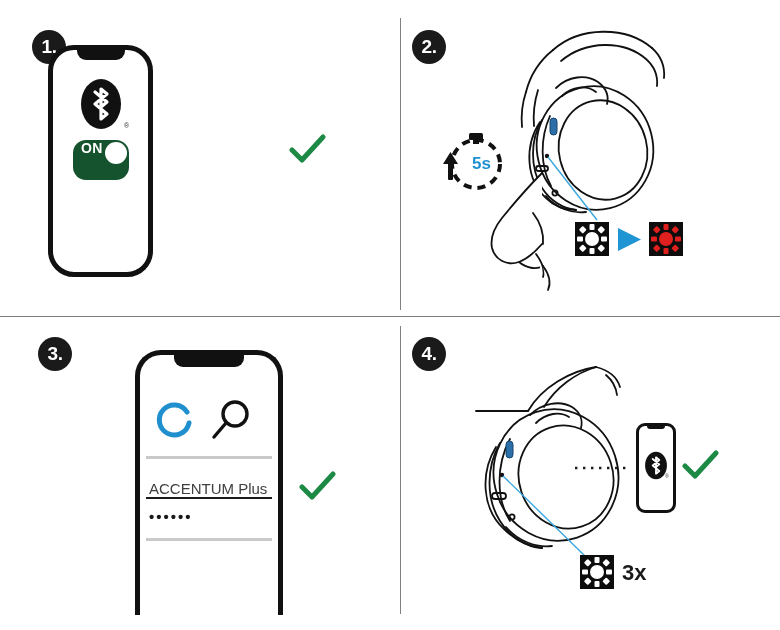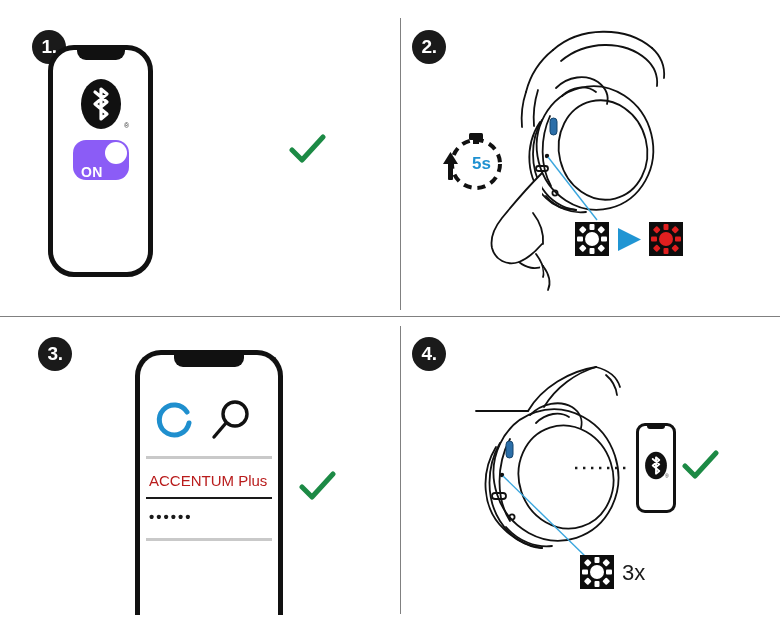--- a/index.html
+++ b/index.html
@@ -105,23 +105,23 @@
     color: #333333;
     line-height: 1;
   }
 
   
   .toggle {
     position: absolute;
     width: 56px;
     height: 40px;
     border-radius: 13px;
-    background: #8b5cf6;
+    background: #14532d;
     display: flex;
-    align-items: flex-end;
+    align-items: flex-start;
     justify-content: flex-start;
   }
   .toggle-label {
     color: #ffffff;
     font-size: 14px;
     font-weight: bold;
     margin-left: 8px;
     letter-spacing: 0.3px;
   }
   .toggle-knob {
@@ -137,41 +137,42 @@
   
   .check { position: absolute; }
 
   
   .list-area { position: absolute; }
   .list-sep { position: absolute; background: #c9c9c9; height: 3px; }
   .list-sep.dark { background: #1a1a1a; height: 2px; }
   .list-item-label {
     position: absolute;
     font-size: 15px;
-    color: #b91c1c;
+    color: #404040;
     white-space: nowrap;
+    margin-top: 8px;
   }
   .list-dots {
     position: absolute;
     font-size: 15px;
     letter-spacing: 2px;
     color: #1a1a1a;
     font-weight: bold;
   }
 
   
   .led-box {
     position: absolute;
     background: #0d0d0d;
     display: block;
   }
   .led-count {
     position: absolute;
     font-size: 22px;
-    font-weight: normal;
+    font-weight: bold;
     color: #1a1a1a;
   }
 
   
   .timer { position: absolute; }
   .timer-text {
     position: absolute;
     font-size: 17px;
     font-weight: bold;
     color: #1f91d1;

